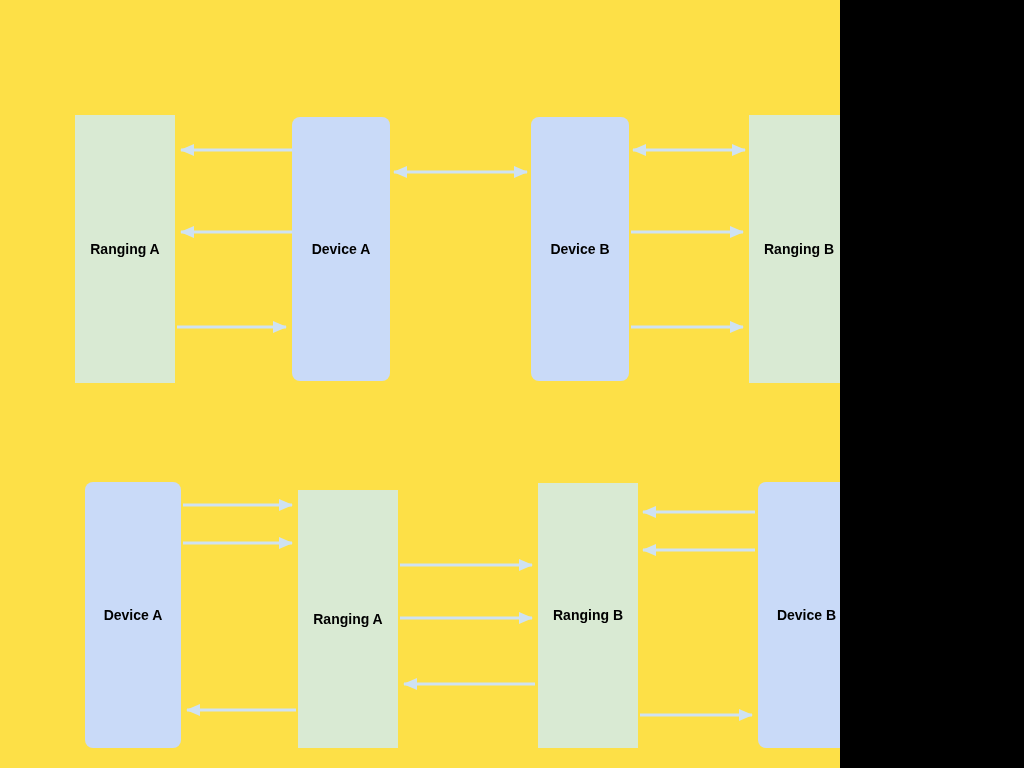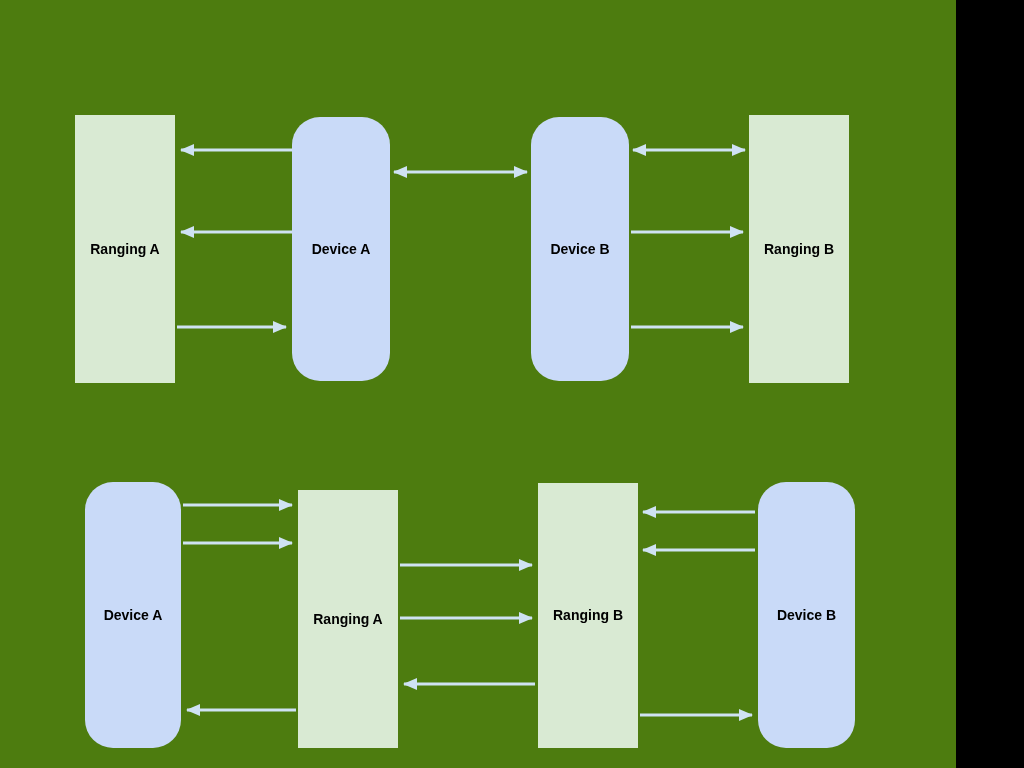--- a/index.html
+++ b/index.html
@@ -16,39 +16,39 @@
     font-family: "Liberation Sans", sans-serif;
   }
   .node {
     position: absolute;
     display: flex;
     align-items: center;
     justify-content: center;
     box-sizing: border-box;
   }
   .node.device {
-    border-radius: 28px;
+    border-radius: 8px;
   }
   .node .label {
     font-size: 14px;
     font-weight: bold;
     text-align: center;
     line-height: 1.2;
   }
   svg.arrows-layer {
     position: absolute;
     left: 0;
     top: 0;
     pointer-events: none;
   }
 </style>
 </head>
 <body>
 
-<div class="canvas" style="width: 956px; height: 768px; background: #4d7c0f;">
+<div class="canvas" style="width: 840px; height: 768px; background: #fde047;">
     <div class="node ranging" style="left: 75px; top: 115px; width: 100px; height: 268px; background: rgb(217, 234, 211);">
       <span class="label" style="color: rgb(0, 0, 0);">Ranging A</span>
     </div>
     <div class="node device" style="left: 292px; top: 117px; width: 98px; height: 264px; background: rgb(201, 218, 248);">
       <span class="label" style="color: rgb(0, 0, 0);">Device A</span>
     </div>
     <div class="node device" style="left: 531px; top: 117px; width: 98px; height: 264px; background: rgb(201, 218, 248);">
       <span class="label" style="color: rgb(0, 0, 0);">Device B</span>
     </div>
     <div class="node ranging" style="left: 749px; top: 115px; width: 100px; height: 268px; background: rgb(217, 234, 211);">

